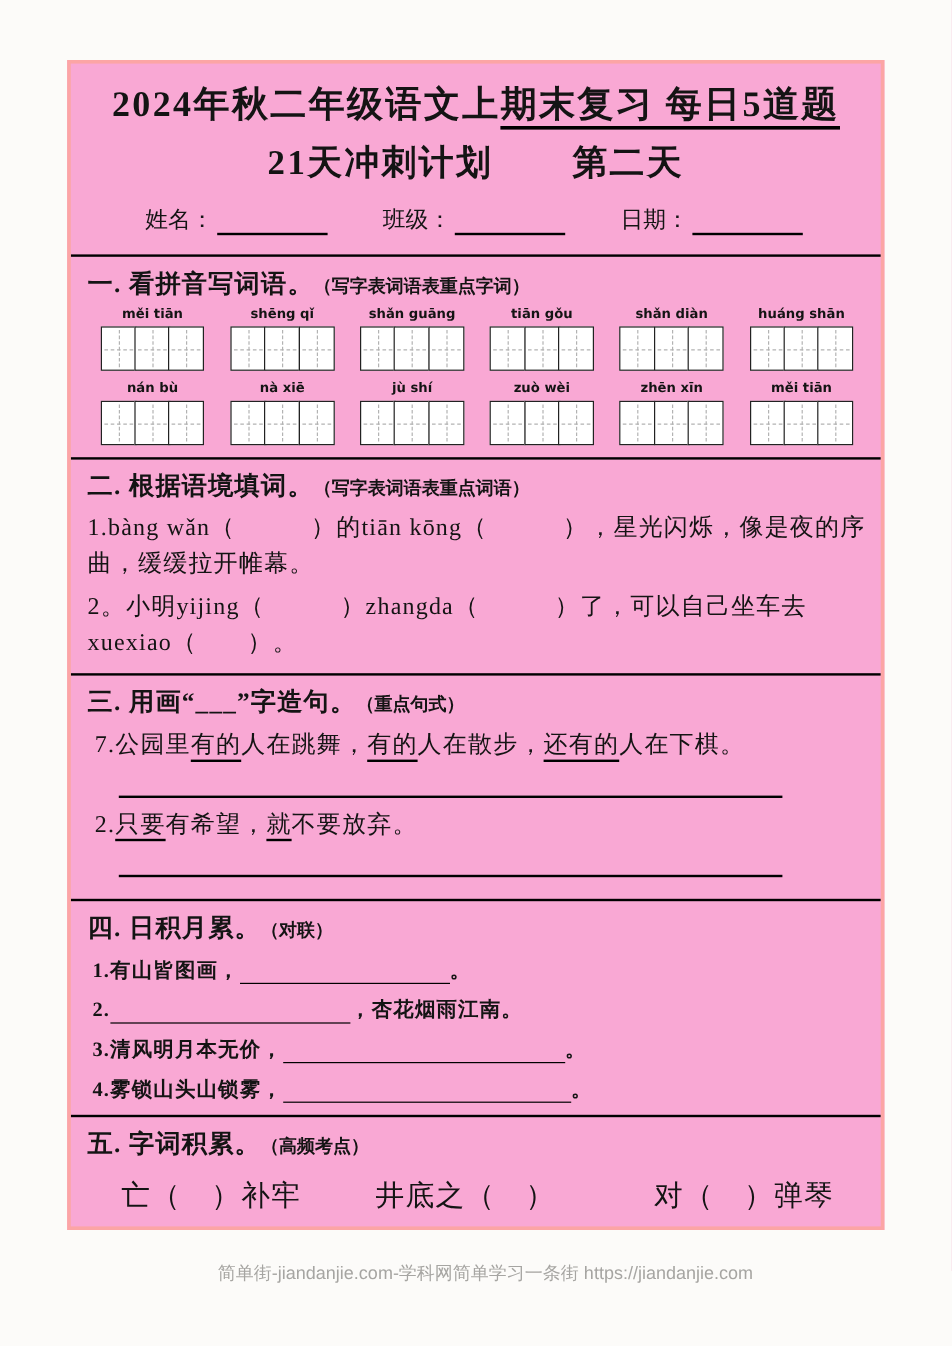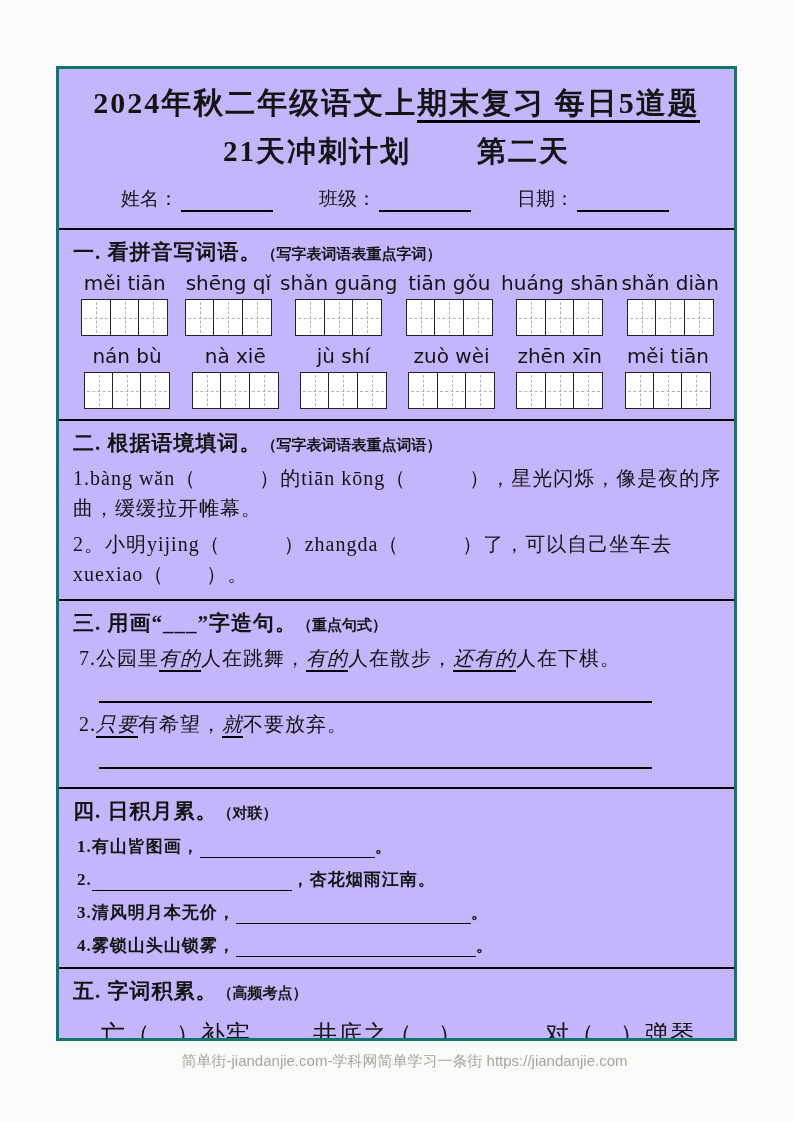--- a/index.html
+++ b/index.html
@@ -9,54 +9,54 @@
     font-family:"Liberation Serif","DejaVu Serif",serif;
     color:#141414;
     position:relative;
     overflow:hidden;
   }
   .sheet {
     position:absolute; inset:0;
     background:#fcfbf9;
   }
   .frame {
-    position:absolute; left:56px; top:66px;
+    position:absolute; left:56px; top:50px;
     width:681px; height:975px;
-    border:3px solid #0f766e;
-    background:#c4b5fd;
+    border:3px solid #fca5a5;
+    background:#f9a8d4;
     overflow:hidden;
   }
   
   .header { padding:14px 10px 6px; }
   .title1 { text-align:center; font-size:30px; font-weight:bold; letter-spacing:2px; white-space:nowrap; }
   .title1 .ul { border-bottom:3px solid #000; padding-bottom:1px; }
   .title2 { text-align:center; font-size:29px; font-weight:bold; letter-spacing:2px; margin-top:8px; }
   .t2gap { display:inline-block; width:66px; }
   .meta { display:flex; gap:46px; padding-left:52px; font-size:19px; margin:14px 0 10px; align-items:center; }
   .mitem { white-space:nowrap; }
   .mblank { display:inline-block; width:92px; height:18px; border-bottom:2px solid #000; margin-left:3px; vertical-align:bottom; }
   
   .sec { border-top:2.5px solid #000; padding:8px 12px 10px 14px; }
   .sec-h { font-size:21px; font-weight:bold; letter-spacing:1px; }
   .sec-h .note { font-size:15px; letter-spacing:0;font-family:Liberation Mono, monospace; }
   
   .pgrid { display:grid; grid-template-columns:repeat(6,1fr); margin-top:5px; }
   .pgrid.row2 { margin-top:8px; }
   .pcol { display:flex; flex-direction:column; align-items:center; }
-  .pinyin { font-family:"DejaVu Sans","Liberation Sans",sans-serif; font-size:20px; font-weight:400; white-space:nowrap; }
+  .pinyin { font-family:"DejaVu Sans","Liberation Sans",sans-serif; font-size:11px; font-weight:700; white-space:nowrap; }
   .tzg { display:flex; margin-top:4px; }
   .cell { display:block; width:30px; height:37px; border:1.6px solid #222; margin-left:-1.6px; position:relative; background:#fff; font-style:normal; }
   .cell:first-child { margin-left:0; }
   .cell::before { content:""; position:absolute; left:50%; top:2px; bottom:2px; border-left:1px dashed #b3b3b3; }
   .cell::after  { content:""; position:absolute; top:50%; left:2px; right:2px; border-top:1px dashed #b3b3b3; }
   
   .s2p { font-size:20px; line-height:1.5; margin-top:6px; letter-spacing:1px; }
   
   .s3p { font-size:20px; margin:8px 0 4px 6px; letter-spacing:1px; }
-  .uw { border-bottom:2px solid #000; padding-bottom:1px;font-style:italic; }
+  .uw { border-bottom:2px solid #000; padding-bottom:1px; }
   .answer-line { height:27px; border-bottom:2px solid #000; margin:0 70px 8px 26px; }
   
   .s4p { font-size:17px; font-weight:bold; margin:10px 0 0 4px; letter-spacing:1px; }
   .blank { display:inline-block; height:17px; border-bottom:1.8px solid #000; vertical-align:bottom; }
   .b1 { width:175px; } .b2 { width:200px; } .b3 { width:235px; } .b4 { width:240px; }
   
   .s5row { display:grid; grid-template-columns:212px 232px 1fr; padding-left:28px; margin-top:13px; }
   .s5c { font-size:24px; letter-spacing:1px; white-space:nowrap; }
   
   .footer {
@@ -116,29 +116,29 @@
         </div>
         <div class="pcol">
           <div class="pinyin">tiān gǒu</div>
           <div class="tzg">
               <i class="cell"></i>
               <i class="cell"></i>
               <i class="cell"></i>
             </div>
         </div>
         <div class="pcol">
+          <div class="pinyin">shǎn diàn</div>
+          <div class="tzg">
+              <i class="cell"></i>
+              <i class="cell"></i>
+              <i class="cell"></i>
+            </div>
+        </div>
+        <div class="pcol">
           <div class="pinyin">huáng shān</div>
-          <div class="tzg">
-              <i class="cell"></i>
-              <i class="cell"></i>
-              <i class="cell"></i>
-            </div>
-        </div>
-        <div class="pcol">
-          <div class="pinyin">shǎn diàn</div>
           <div class="tzg">
               <i class="cell"></i>
               <i class="cell"></i>
               <i class="cell"></i>
             </div>
         </div>
       </div>
       <div class="pgrid row2">
         <div class="pcol">
           <div class="pinyin">nán bù</div>

